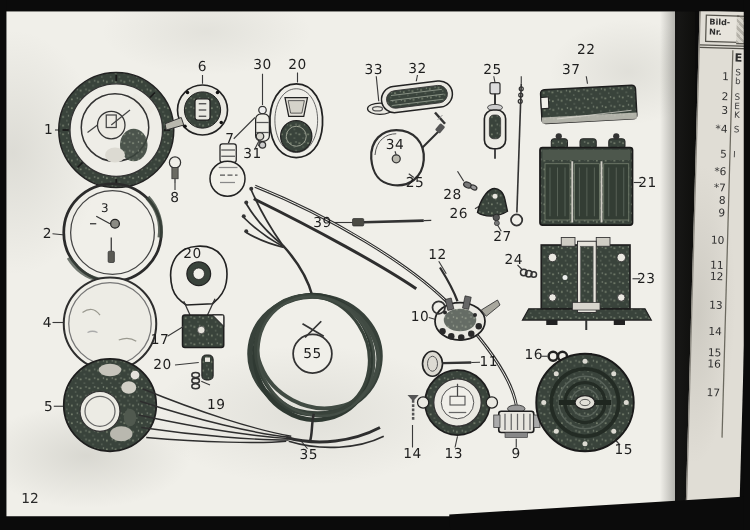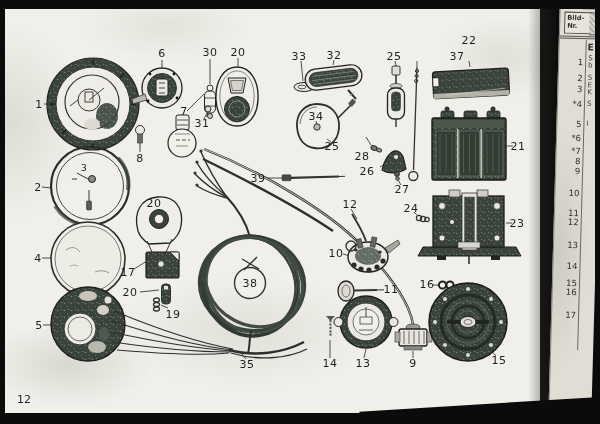--- a/index.html
+++ b/index.html
@@ -580,22 +580,22 @@
     <span class="callout" style="left: 402px; top: 189px;">27</span>
     <span class="callout" style="left: 518px; top: 146px;">21</span>
     <span class="callout" style="left: 258px; top: 178px;">39</span>
     <span class="callout" style="left: 350px; top: 204px;">12</span>
     <span class="callout" style="left: 411px; top: 208px;">24</span>
     <span class="callout" style="left: 517px; top: 223px;">23</span>
     <span class="callout" style="left: 427px; top: 284px;">16</span>
     <span class="callout" style="left: 154px; top: 203px;">20</span>
     <span class="callout" style="left: 128px; top: 272px;">17</span>
     <span class="callout" style="left: 130px; top: 292px;">20</span>
-    <span class="callout" style="left: 173px; top: 314px; text-align: right;">19</span>
-    <span class="callout" style="left: 250px; top: 283px;">38</span>
+    <span class="callout" style="left: 173px; top: 324px; text-align: right;">19</span>
+    <span class="callout" style="left: 250px; top: 283px;">55</span>
     <span class="callout" style="left: 336px; top: 253px;">10</span>
     <span class="callout" style="left: 391px; top: 289px;">11</span>
     <span class="callout" style="left: 247px; top: 364px;">35</span>
     <span class="callout" style="left: 330px; top: 363px;">14</span>
     <span class="callout" style="left: 363px; top: 363px;">13</span>
     <span class="callout" style="left: 413px; top: 363px;">9</span>
     <span class="callout" style="left: 499px; top: 360px;">15</span>
   </div>
 
 <span class="page-number">12</span>

